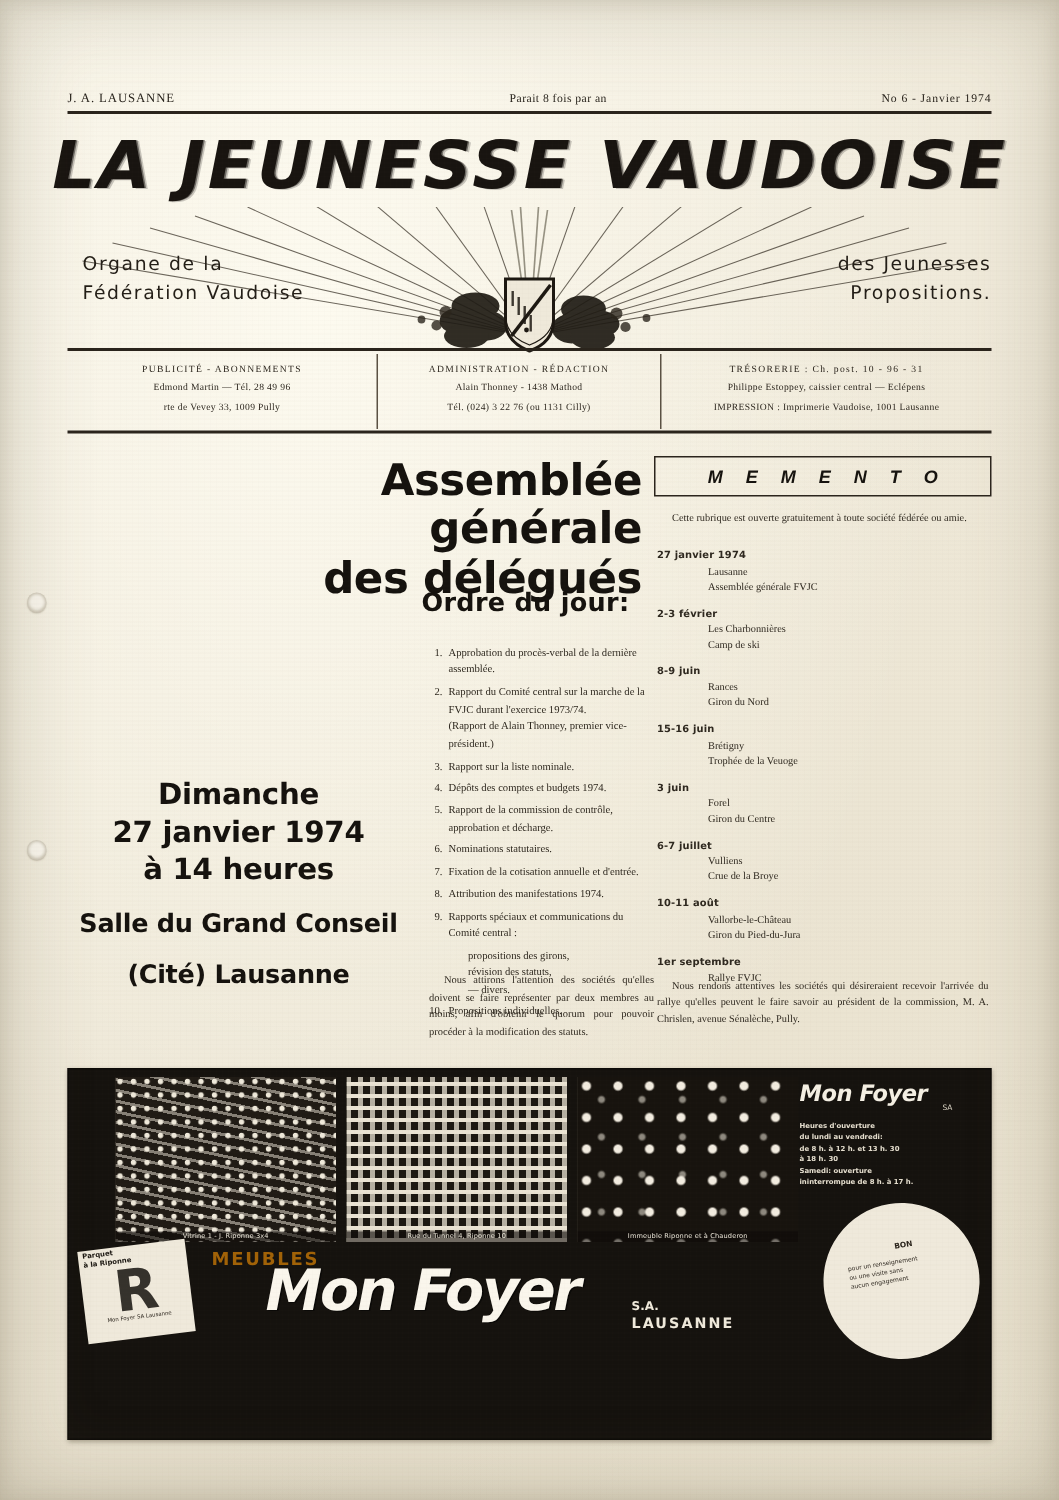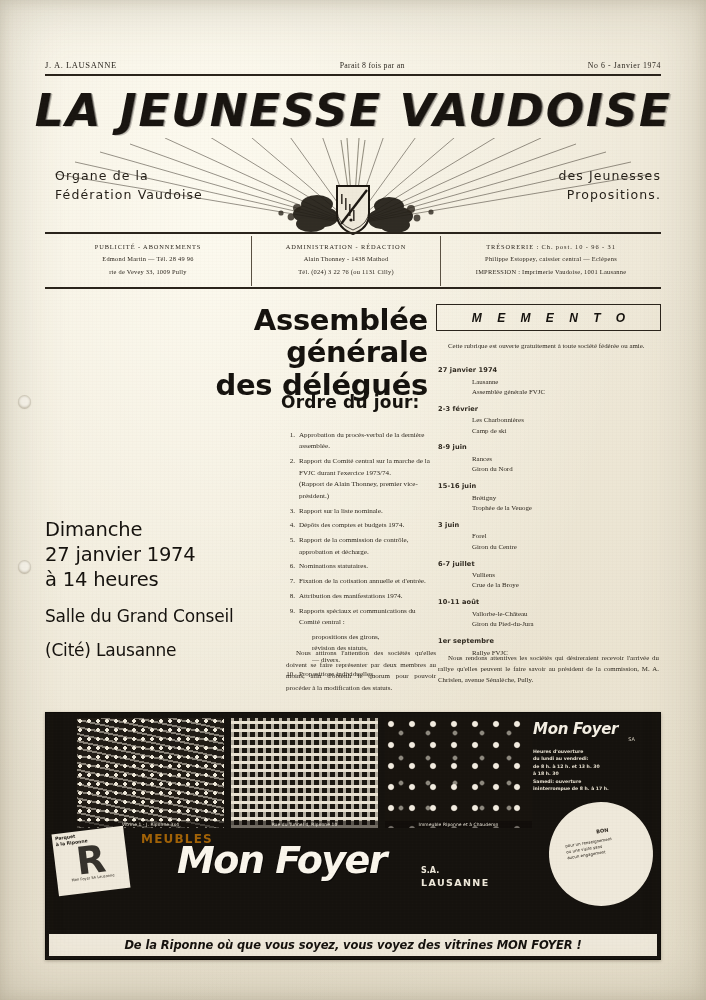--- a/index.html
+++ b/index.html
@@ -180,23 +180,23 @@
     font-size: 7px;
     line-height: 1.66;
     text-align: justify;
     text-indent: 10px;
     color: #2e281f;
   }
 
   
   #datebox {
     position: absolute; left: 0; top: 222px; width: 228px;
-    text-align: left;
-    font-family: "DejaVu Sans", sans-serif;
-    font-weight: 400;
+    text-align: center;
+    font-family: "DejaVu Sans", sans-serif;
+    font-weight: 700;
     color: #15120e;
   }
   #datebox .big { font-size: 19.5px; line-height: 1.28; letter-spacing: -.2px; }
   #datebox .venue { font-size: 17px; line-height: 1.3; margin-top: 12px; letter-spacing: -.2px; }
 
   
   #memento-box {
     position: absolute; left: 0; top: 8px; width: 225px;
     border: 1.6px solid #2a241c;
     height: 27px;
@@ -704,23 +704,20 @@
 
       <div id="ad-circle">
         <div class="mapnote">
           <span class="t">BON</span>
           <span style="white-space:pre-line">pour un renseignement
 ou une visite sans
 aucun engagement</span>
         </div>
       </div>
 
-      <div id="ad-slogan">
-        <span>De la Riponne où que vous soyez, vous voyez des vitrines MON FOYER !</span>
-      </div>
     </div>
   </div>
 
   <div class="hole" id="hole-top"></div>
   <div class="hole" id="hole-bottom"></div>
 
   <div id="grain"></div>
   <div id="vignette"></div>
 </div>
 

